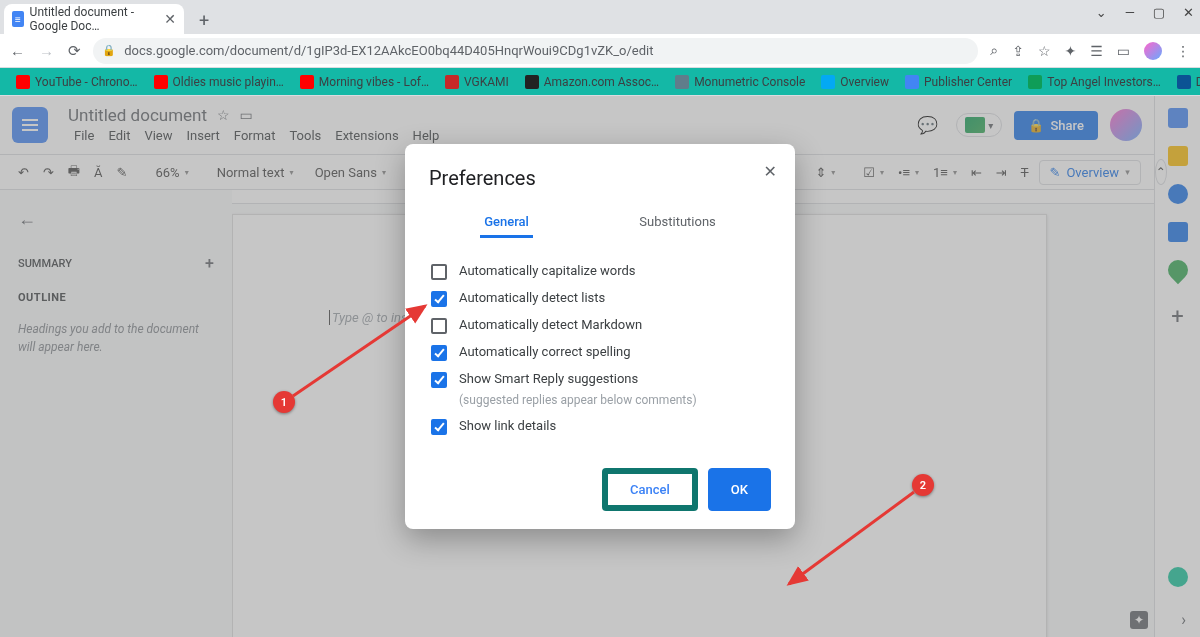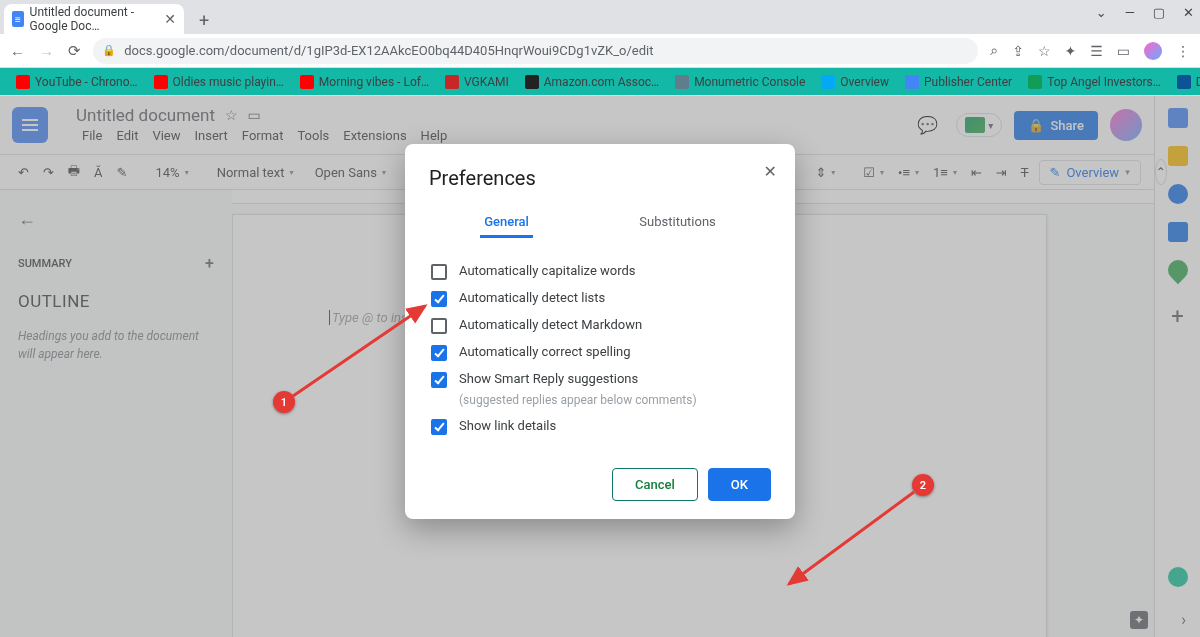--- a/index.html
+++ b/index.html
@@ -29,21 +29,21 @@
   .omnibox .lock{font-size:11px;}
   .addr-actions{display:flex;gap:14px;color:#5f6368;font-size:14px;align-items:center;}
   .ext-icon{width:18px;height:18px;border-radius:3px;}
   .bookmarks{height:28px;background:#14b8a6;border-bottom:1px solid var(--border);display:flex;align-items:center;padding:0 10px;gap:4px;font-size:12px;color:var(--text);}
   .bm{display:flex;align-items:center;gap:5px;padding:3px 6px;cursor:pointer;white-space:nowrap;}
   .bm .bmicon{width:14px;height:14px;border-radius:2px;flex-shrink:0;}
   
   
   .docs{flex:1;display:flex;background:#fff;position:relative;overflow:hidden;}
   .docs-main{flex:1;display:flex;flex-direction:column;min-width:0;}
-  .docs-header{height:58px;display:flex;align-items:center;padding:6px 12px;gap:28px;border-bottom:none;}
+  .docs-header{height:58px;display:flex;align-items:center;padding:6px 12px;gap:20px;border-bottom:none;}
   .docs-logo{width:36px;height:36px;background:#4285f4;border-radius:6px;display:flex;align-items:center;justify-content:center;}
   .docs-logo .bars{width:16px;height:12px;display:flex;flex-direction:column;justify-content:space-between;}
   .docs-logo .bars span{display:block;height:2px;background:#fff;}
   .title-col{display:flex;flex-direction:column;gap:0;}
   .title-row{display:flex;align-items:center;gap:10px;font-size:17px;color:var(--text-light);}
   .title-row .ico{font-size:14px;color:#5f6368;cursor:pointer;}
   .menu-row{display:flex;gap:2px;font-size:13px;color:var(--text);}
   .menu-row span{padding:3px 6px;cursor:pointer;}
   .header-actions{margin-left:auto;display:flex;align-items:center;gap:12px;}
   .comment-ico,.meet-ico{width:32px;height:32px;display:flex;align-items:center;justify-content:center;font-size:17px;color:#5f6368;cursor:pointer;}
@@ -57,21 +57,21 @@
   .tool{padding:3px 4px;cursor:pointer;display:flex;align-items:center;gap:3px;white-space:nowrap;}
   .tool.dd::after{content:"▾";font-size:8px;color:#888;margin-left:2px;}
   .editing-pill{margin-left:auto;border:1px solid var(--border);border-radius:4px;padding:4px 10px;display:flex;align-items:center;gap:6px;color:#1a73e8;margin-right:8px;}
   .expand{width:26px;height:26px;display:flex;align-items:center;justify-content:center;border:1px solid var(--border);border-radius:50%;cursor:pointer;font-size:12px;color:#444;}
   
   .workspace{flex:1;display:flex;overflow:hidden;background:#f8f9fa;}
   .outline{width:232px;padding:18px;border-right:none;}
   .outline-back{color:#5f6368;font-size:18px;cursor:pointer;}
   .outline-hdr{display:flex;justify-content:space-between;align-items:center;font-size:11px;font-weight:500;color:var(--text);margin:24px 0 18px;}
   .outline-hdr .plus{font-size:16px;color:#5f6368;cursor:pointer;}
-  .outline-sub{font-size:17px;font-weight:400;letter-spacing:.5px;color:var(--text);}
+  .outline-sub{font-size:11px;font-weight:700;letter-spacing:.5px;color:var(--text);}
   .outline-hint{font-size:12px;font-style:italic;color:#80868b;margin-top:16px;line-height:1.5;}
   .doc-area{flex:1;position:relative;overflow:hidden;}
   .ruler{height:14px;border-bottom:1px solid var(--border);position:relative;background:#fff;margin:0 0 0 0;}
   .page{width:815px;min-height:900px;background:#fff;box-shadow:0 1px 3px rgba(0,0,0,.15);margin:10px 0 0 0;border:1px solid #ddd;}
   .page-pad{padding:92px 96px;}
   .cursor-hint{font-size:13px;font-style:italic;color:#9aa0a6;border-left:1px solid #444;padding-left:2px;}
   
   .sidepanel{width:46px;border-left:1px solid var(--border);display:flex;flex-direction:column;align-items:center;padding-top:12px;gap:18px;}
   .sidepanel .sp{width:20px;height:20px;border-radius:3px;cursor:pointer;}
   .sp.cal{background:linear-gradient(#4285f4,#4285f4);}
@@ -93,21 +93,21 @@
   .tabs .t{font-size:13px;color:#5f6368;padding:6px 4px;cursor:pointer;}
   .tabs .t.active{color:#1a73e8;border-bottom:3px solid #1a73e8;font-weight:500;}
   .pref-row{display:flex;align-items:flex-start;gap:12px;padding:5px 2px;}
   .cb{width:16px;height:16px;border:2px solid #5f6368;border-radius:2px;flex-shrink:0;margin-top:1px;position:relative;cursor:pointer;}
   .cb.checked{background:#1a73e8;border-color:#1a73e8;}
   .cb.checked::after{content:"";position:absolute;left:4px;top:0px;width:3px;height:8px;border:solid #fff;border-width:0 2px 2px 0;transform:rotate(40deg);}
   .pref-label{font-size:13px;color:#3c4043;}
   .pref-sub{font-size:12px;color:#9aa0a6;margin:0 0 6px 30px;}
   .dialog-actions{display:flex;justify-content:flex-end;gap:10px;margin-top:28px;}
   .btn{font-size:13px;padding:8px 22px;border-radius:4px;cursor:pointer;font-weight:500;}
-  .btn.cancel{background:#fff;border:1px solid #0f766e;color:#15803d;margin-left:32px;}
+  .btn.cancel{background:#fff;border:6px solid #0f766e;color:#3b82f6;margin-left:32px;}
   .btn.ok{background:#1a73e8;border:1px solid #1a73e8;color:#fff;}
   
   
   .anno-circle{position:absolute;width:22px;height:22px;border-radius:50%;background:#e53935;color:#fff;display:flex;align-items:center;justify-content:center;font-size:11px;font-weight:600;box-shadow:0 1px 3px rgba(0,0,0,.4);}
   .arrow{position:absolute;pointer-events:none;}
 </style>
 </head>
 <body>
 
 <div class="chrome">
@@ -233,21 +233,21 @@
         </div>
       </div>
 
       <div class="toolbar">
         <span class="tool">↶</span>
         <span class="tool">↷</span>
         <span class="tool">🖶</span>
         <span class="tool">Ă</span>
         <span class="tool">✎</span>
         <span class="tool-sep"></span>
-        <span class="tool dd">14%</span>
+        <span class="tool dd">66%</span>
         <span class="tool-sep"></span>
         <span class="tool dd" style="min-width:78px;">Normal text</span>
         <span class="tool-sep"></span>
         <span class="tool dd" style="min-width:70px;">Open Sans</span>
         <span class="tool-sep"></span>
         <span class="tool">−</span>
         <span class="tool" style="border:1px solid #ccc;padding:2px 6px;border-radius:3px;">10</span>
         <span class="tool">+</span>
         <span class="tool-sep"></span>
         <span class="tool">

